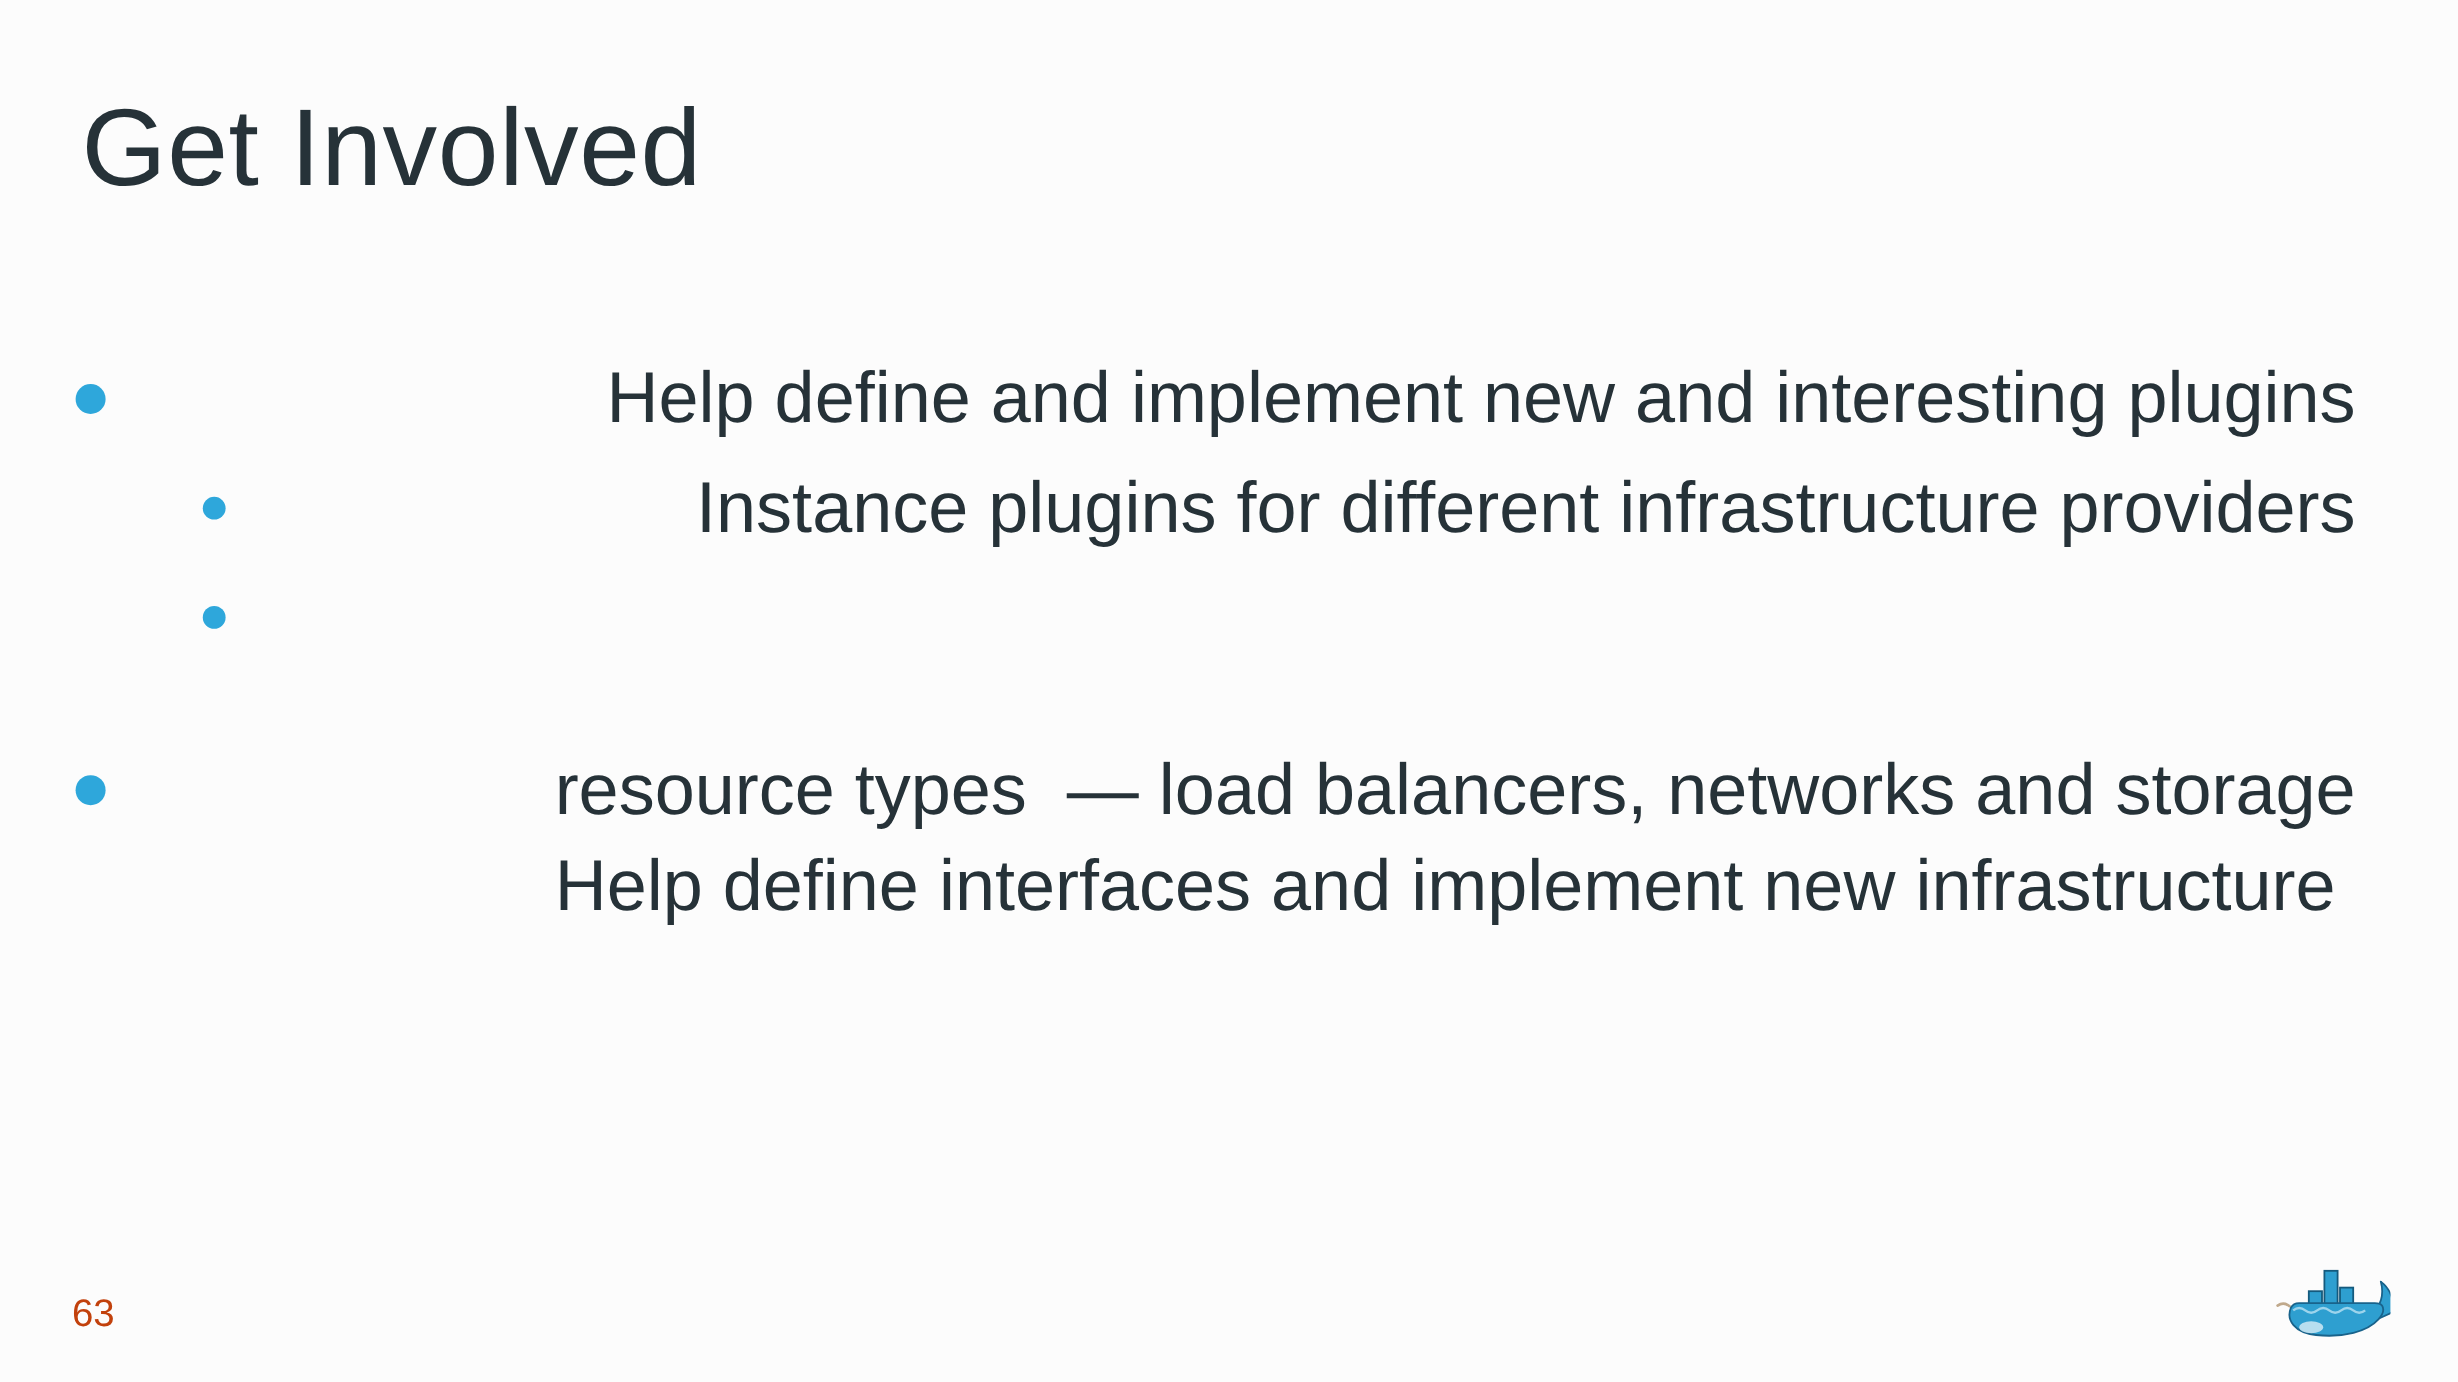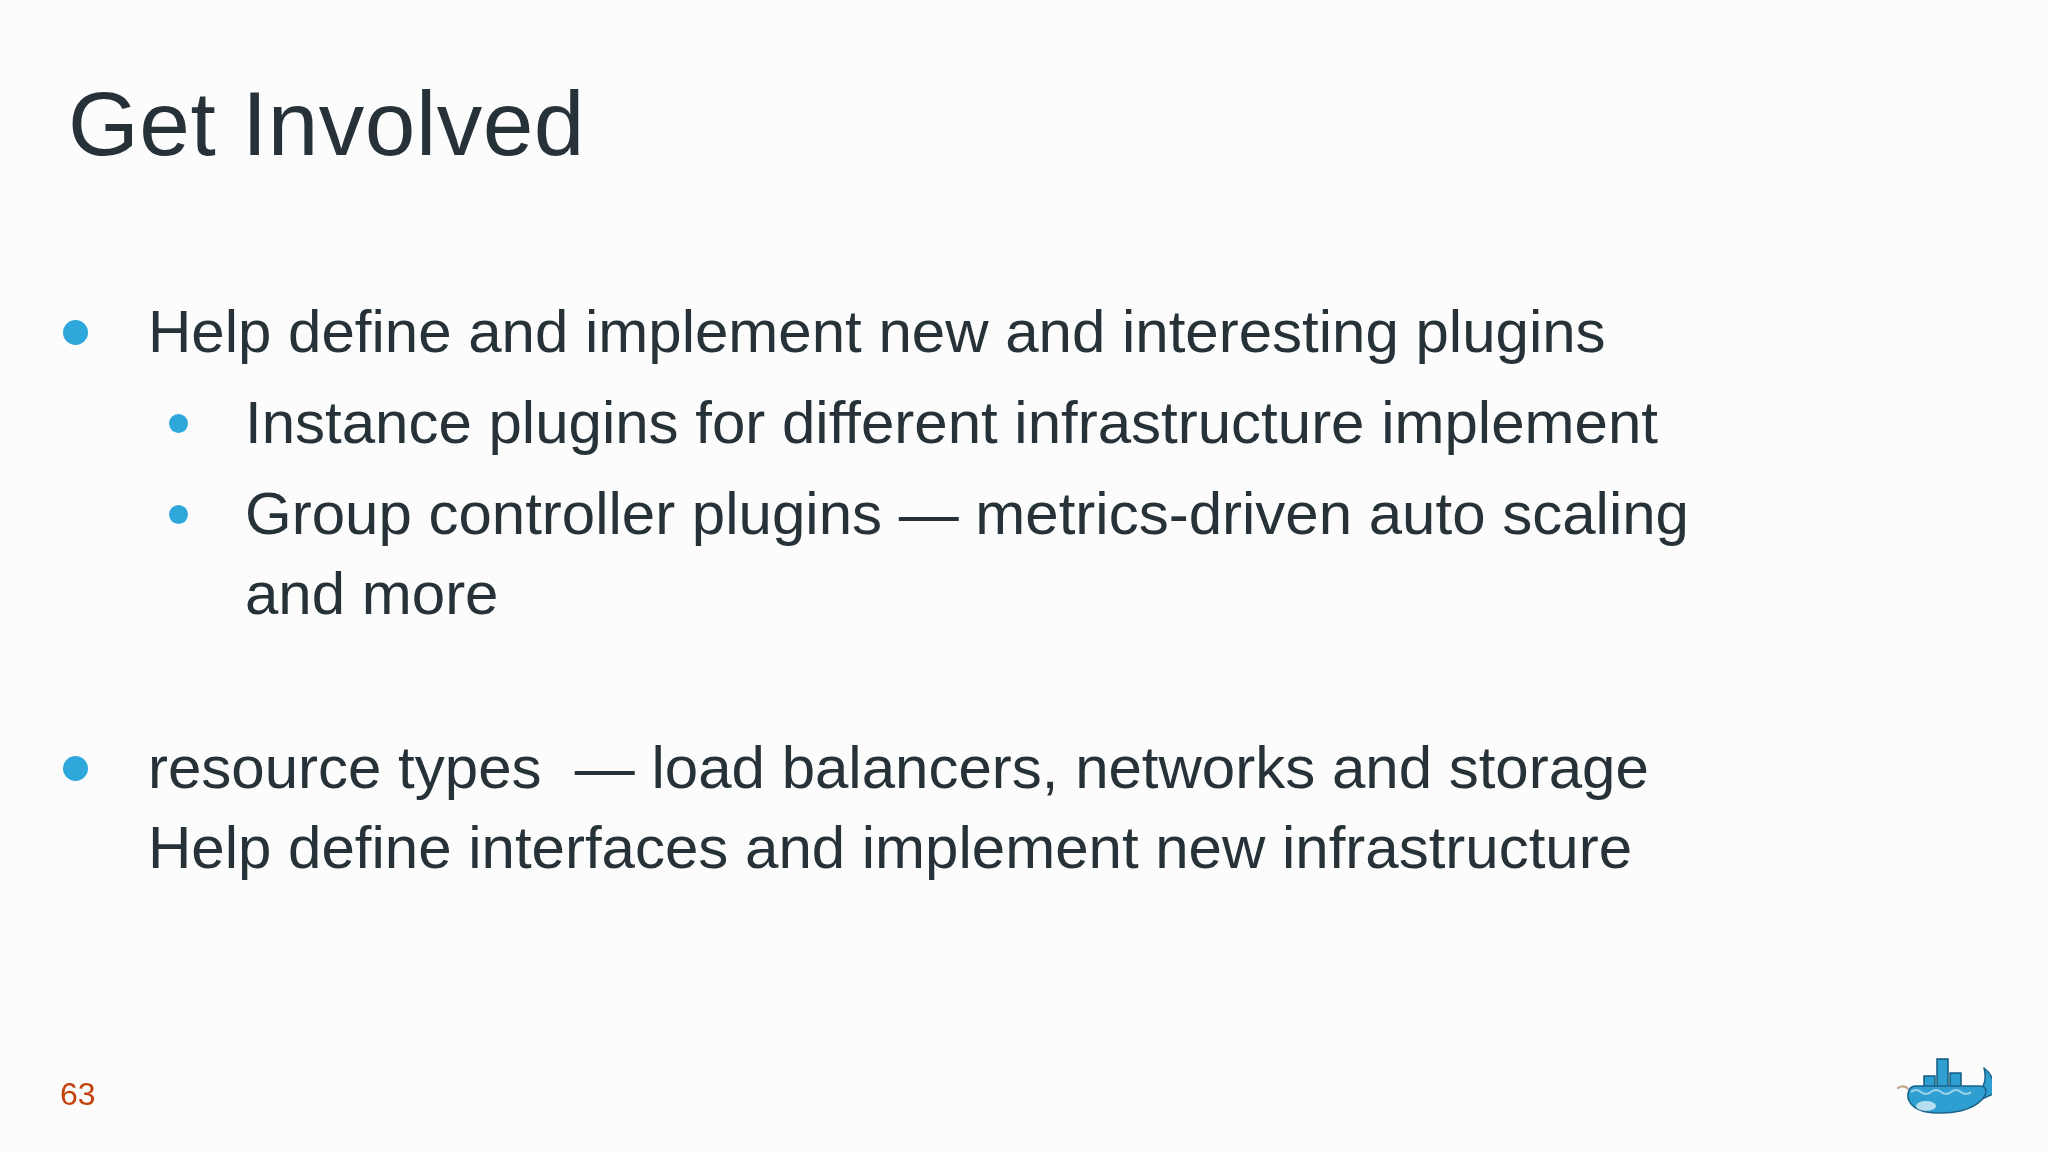--- a/index.html
+++ b/index.html
@@ -35,20 +35,21 @@
   }
   ul.bullets {
     list-style: none;
     margin: 0;
     padding: 0;
   }
   ul.bullets li {
     display: flex;
     align-items: flex-start;
     margin-bottom: 11px;
+    justify-content: space-between;
   }
   ul.bullets li.l2 { margin-left: 106px; }
   ul.bullets li.spaced { margin-top: 94px; }
   .dot {
     flex: 0 0 auto;
     border-radius: 50%;
     background: var(--accent, #2EA7DB);
   }
   .l1 > .dot { width: 25px; height: 25px; margin-top: 28px; margin-right: 60px; }
   .l2 > .dot { width: 19px; height: 19px; margin-top: 31px; margin-right: 57px; }
@@ -89,31 +90,27 @@
     <li class="l1">
       <span class="dot"></span>
       <span class="txt">
         <span class="line">Help define and implement new and interesting plugins</span>
       </span>
     </li>
 
     <li class="l2">
       <span class="dot"></span>
       <span class="txt">
-        <span class="line">Instance plugins for different infrastructure implement</span>
+        <span class="line">Instance plugins for different infrastructure providers</span>
       </span>
     </li>
 
 
     <li class="l2">
       <span class="dot"></span>
-      <span class="txt">
-        <span class="line">Group controller plugins — metrics-driven auto scaling</span>
-        <span class="line">and more</span>
-      </span>
     </li>
 
     <li class="l1 spaced">
       <span class="dot"></span>
       <span class="txt">
         <span class="line">resource types &nbsp;— load balancers, networks and storage</span>
         <span class="line">Help define interfaces and implement new infrastructure</span>
       </span>
     </li>
 

